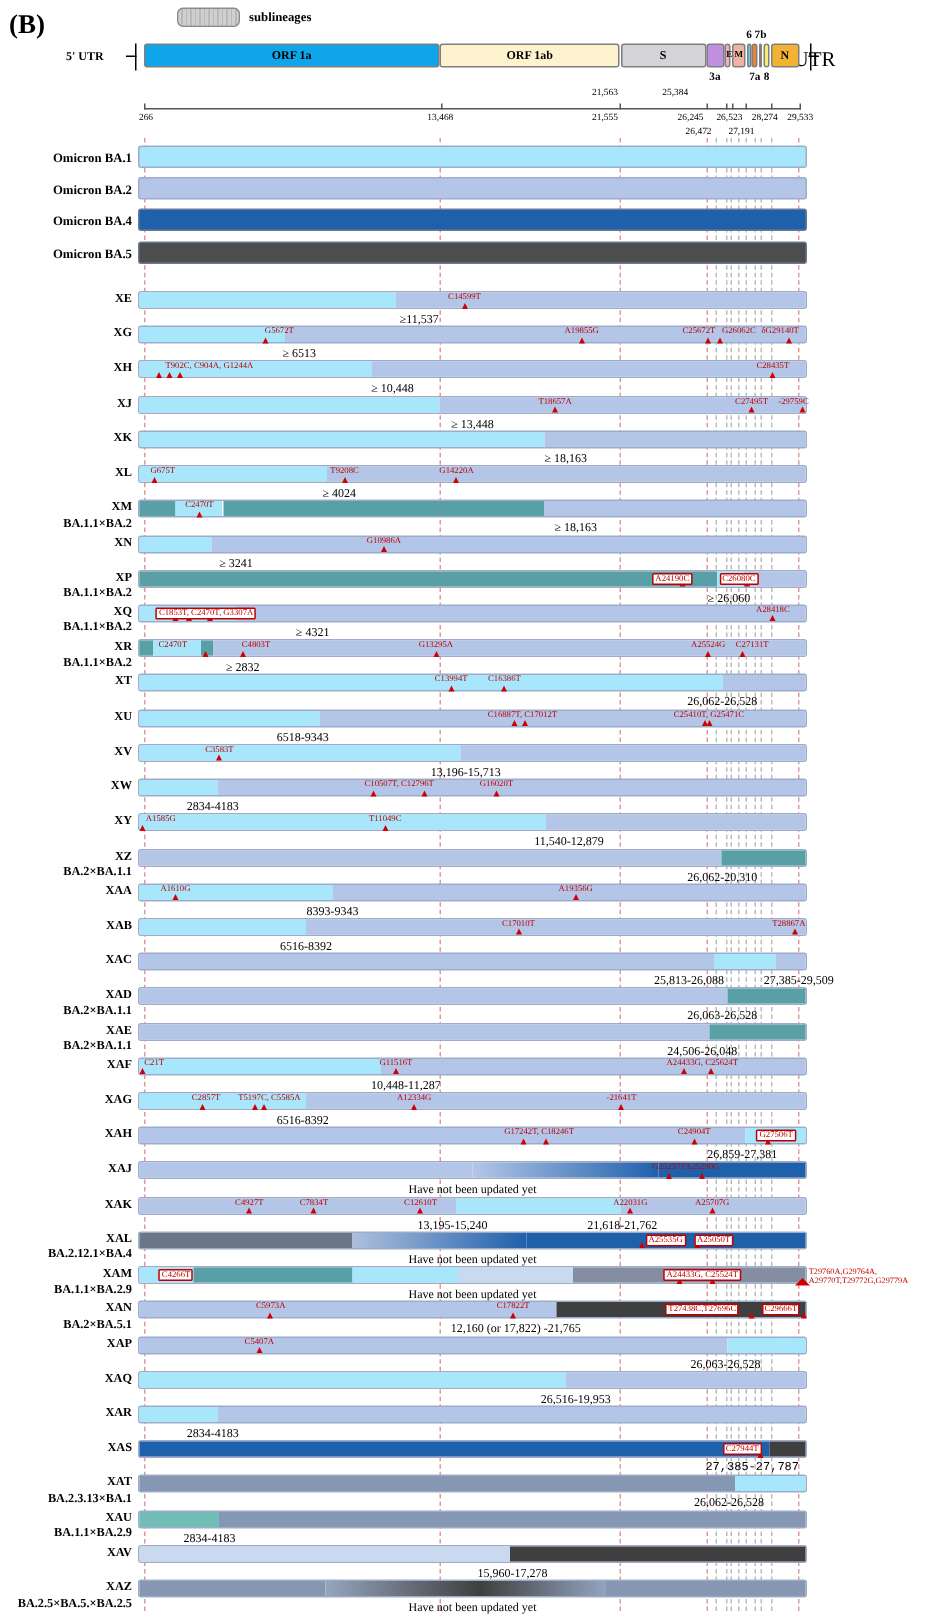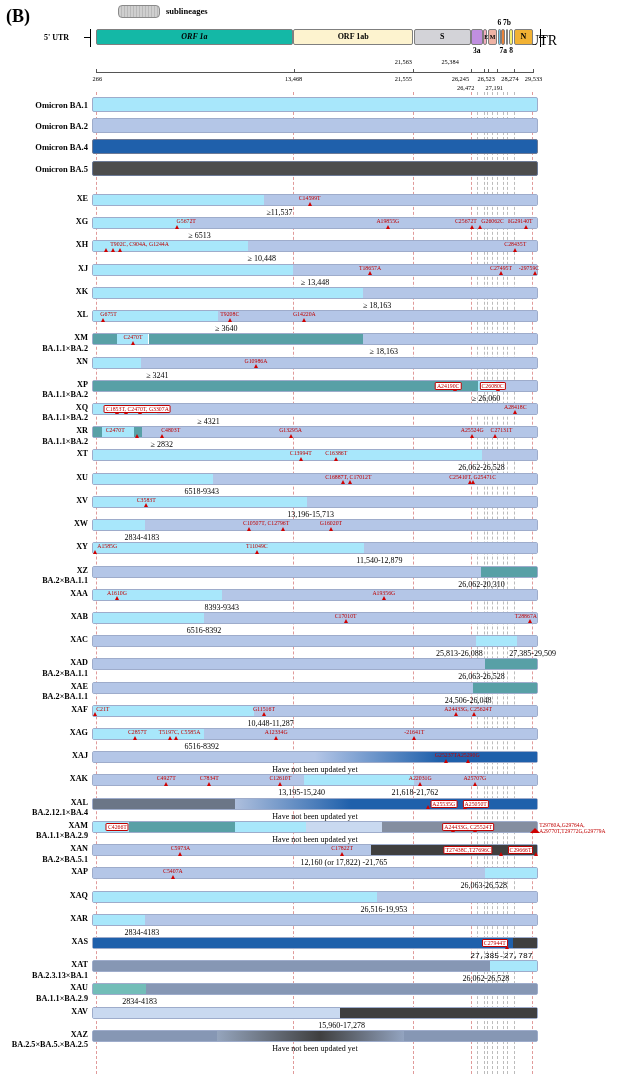--- a/index.html
+++ b/index.html
@@ -58,21 +58,21 @@
     <div id="legend-swatch"></div>
     <div id="legend-label">sublineages</div>
   </div>
   <div id="utr5">5' UTR</div>
   <div id="utr3">3' UTR</div>
   <div class="utr-tick" style="left:90px"></div>
   <div class="utr-arm" style="left:84px;width:7px"></div>
   <div class="utr-tick" style="left:540px"></div>
   <div class="utr-arm" style="left:539px;width:7px"></div>
   <div id="genome">
-      <div class="gene" style="left: 0.89%; width: 44.15%; background: #14b8a6; font-style: italic;">ORF 1a</div>
+      <div class="gene" style="left: 0.89%; width: 44.15%; background: #0ea5e9;">ORF 1a</div>
       <div class="gene" style="left: 45.04%; width: 27.04%; background: rgb(253, 243, 207);">ORF 1ab</div>
       <div class="gene" style="left: 72.11%; width: 12.78%; background: rgb(211, 211, 216);">S</div>
       <div class="gene" style="left: 84.89%; width: 2.71%; background: rgb(192, 143, 224);"></div>
       <div class="gene-out" style="left: 86.24%; top: 17px;">3a</div>
       <div class="gene tiny" style="left: 87.7%; width: 0.9%; background: rgb(242, 174, 190);">E</div>
       <div class="gene tiny" style="left: 88.7%; width: 2.2%; background: rgb(239, 179, 164);">M</div>
       <div class="gene" style="left: 91%; width: 0.65%; background: rgb(111, 197, 234);"></div>
       <div class="gene-out" style="left: 91.33%; top: -11px;">6</div>
       <div class="gene" style="left: 91.7%; width: 1%; background: rgb(232, 130, 58);"></div>
       <div class="gene-out" style="left: 92.2%; top: 17px;">7a</div>
@@ -219,21 +219,21 @@
         </div>
         <div class="bar">
           <div class="seg" style="left: 0%; width: 28.1%; background: rgb(168, 231, 251);"></div>
           <div class="seg" style="left: 28.1%; width: 71.9%; background: rgb(180, 198, 231);"></div>
           <div class="tri" style="left: 2.3%;"></div>
           <div class="mutl" style="left: 3.5%;">G675T</div>
           <div class="tri" style="left: 30.8%;"></div>
           <div class="mutl" style="left: 30.8%;">T9208C</div>
           <div class="tri" style="left: 47.6%;"></div>
           <div class="mutl" style="left: 47.6%;">G14220A</div>
-          <div class="bp" style="left: 30%;">≥ 3640</div>
+          <div class="bp" style="left: 30%;">≥ 4024</div>
         </div>
       </div>
       <div class="row">
         <div class="rlabel">
           <div>XM</div>
           <div>BA.1.1×BA.2</div>
         </div>
         <div class="bar">
           <div class="seg" style="left: 0%; width: 5.5%; background: rgb(88, 160, 166);"></div>
           <div class="seg" style="left: 5.5%; width: 7%; background: rgb(168, 231, 251);"></div>
@@ -487,20 +487,37 @@
           <div class="mutl" style="left: 19.5%;">T5197C, C5585A</div>
           <div class="tri" style="left: 41.25%;"></div>
           <div class="mutl" style="left: 41.25%;">A12334G</div>
           <div class="tri" style="left: 72.37%;"></div>
           <div class="mutl" style="left: 72.37%;">-21641T</div>
           <div class="bp" style="left: 24.5%;">6516-8392</div>
         </div>
       </div>
       <div class="row">
         <div class="rlabel">
+          <div>XAH</div>
+        </div>
+        <div class="bar">
+          <div class="seg" style="left: 0%; width: 91%; background: rgb(180, 198, 231);"></div>
+          <div class="seg" style="left: 91%; width: 9%; background: rgb(168, 231, 251);"></div>
+          <div class="tri" style="left: 57.66%;"></div>
+          <div class="tri" style="left: 61.02%;"></div>
+          <div class="mutl" style="left: 60%;">G17242T, C18246T</div>
+          <div class="tri" style="left: 83.3%;"></div>
+          <div class="mutl" style="left: 83.3%;">C24904T</div>
+          <div class="tri" style="left: 94.4%;"></div>
+          <div class="mutl box" style="left: 95.6%;">G27506T</div>
+          <div class="bp" style="left: 90.5%;">26,859-27,381</div>
+        </div>
+      </div>
+      <div class="row">
+        <div class="rlabel">
           <div>XAJ</div>
         </div>
         <div class="bar">
           <div class="seg" style="left: 0%; width: 50%; background: rgb(180, 198, 231);"></div>
           <div class="seg" style="left: 50%; width: 28%; background: linear-gradient(90deg, rgb(180, 198, 231), rgb(31, 96, 171));"></div>
           <div class="seg" style="left: 78%; width: 22%; background: rgb(31, 96, 171);"></div>
           <div class="tri" style="left: 79.5%;"></div>
           <div class="mutl" style="left: 79.5%;">G25237T</div>
           <div class="tri" style="left: 84.5%;"></div>
           <div class="mutl" style="left: 84.5%;">A25290G</div>

